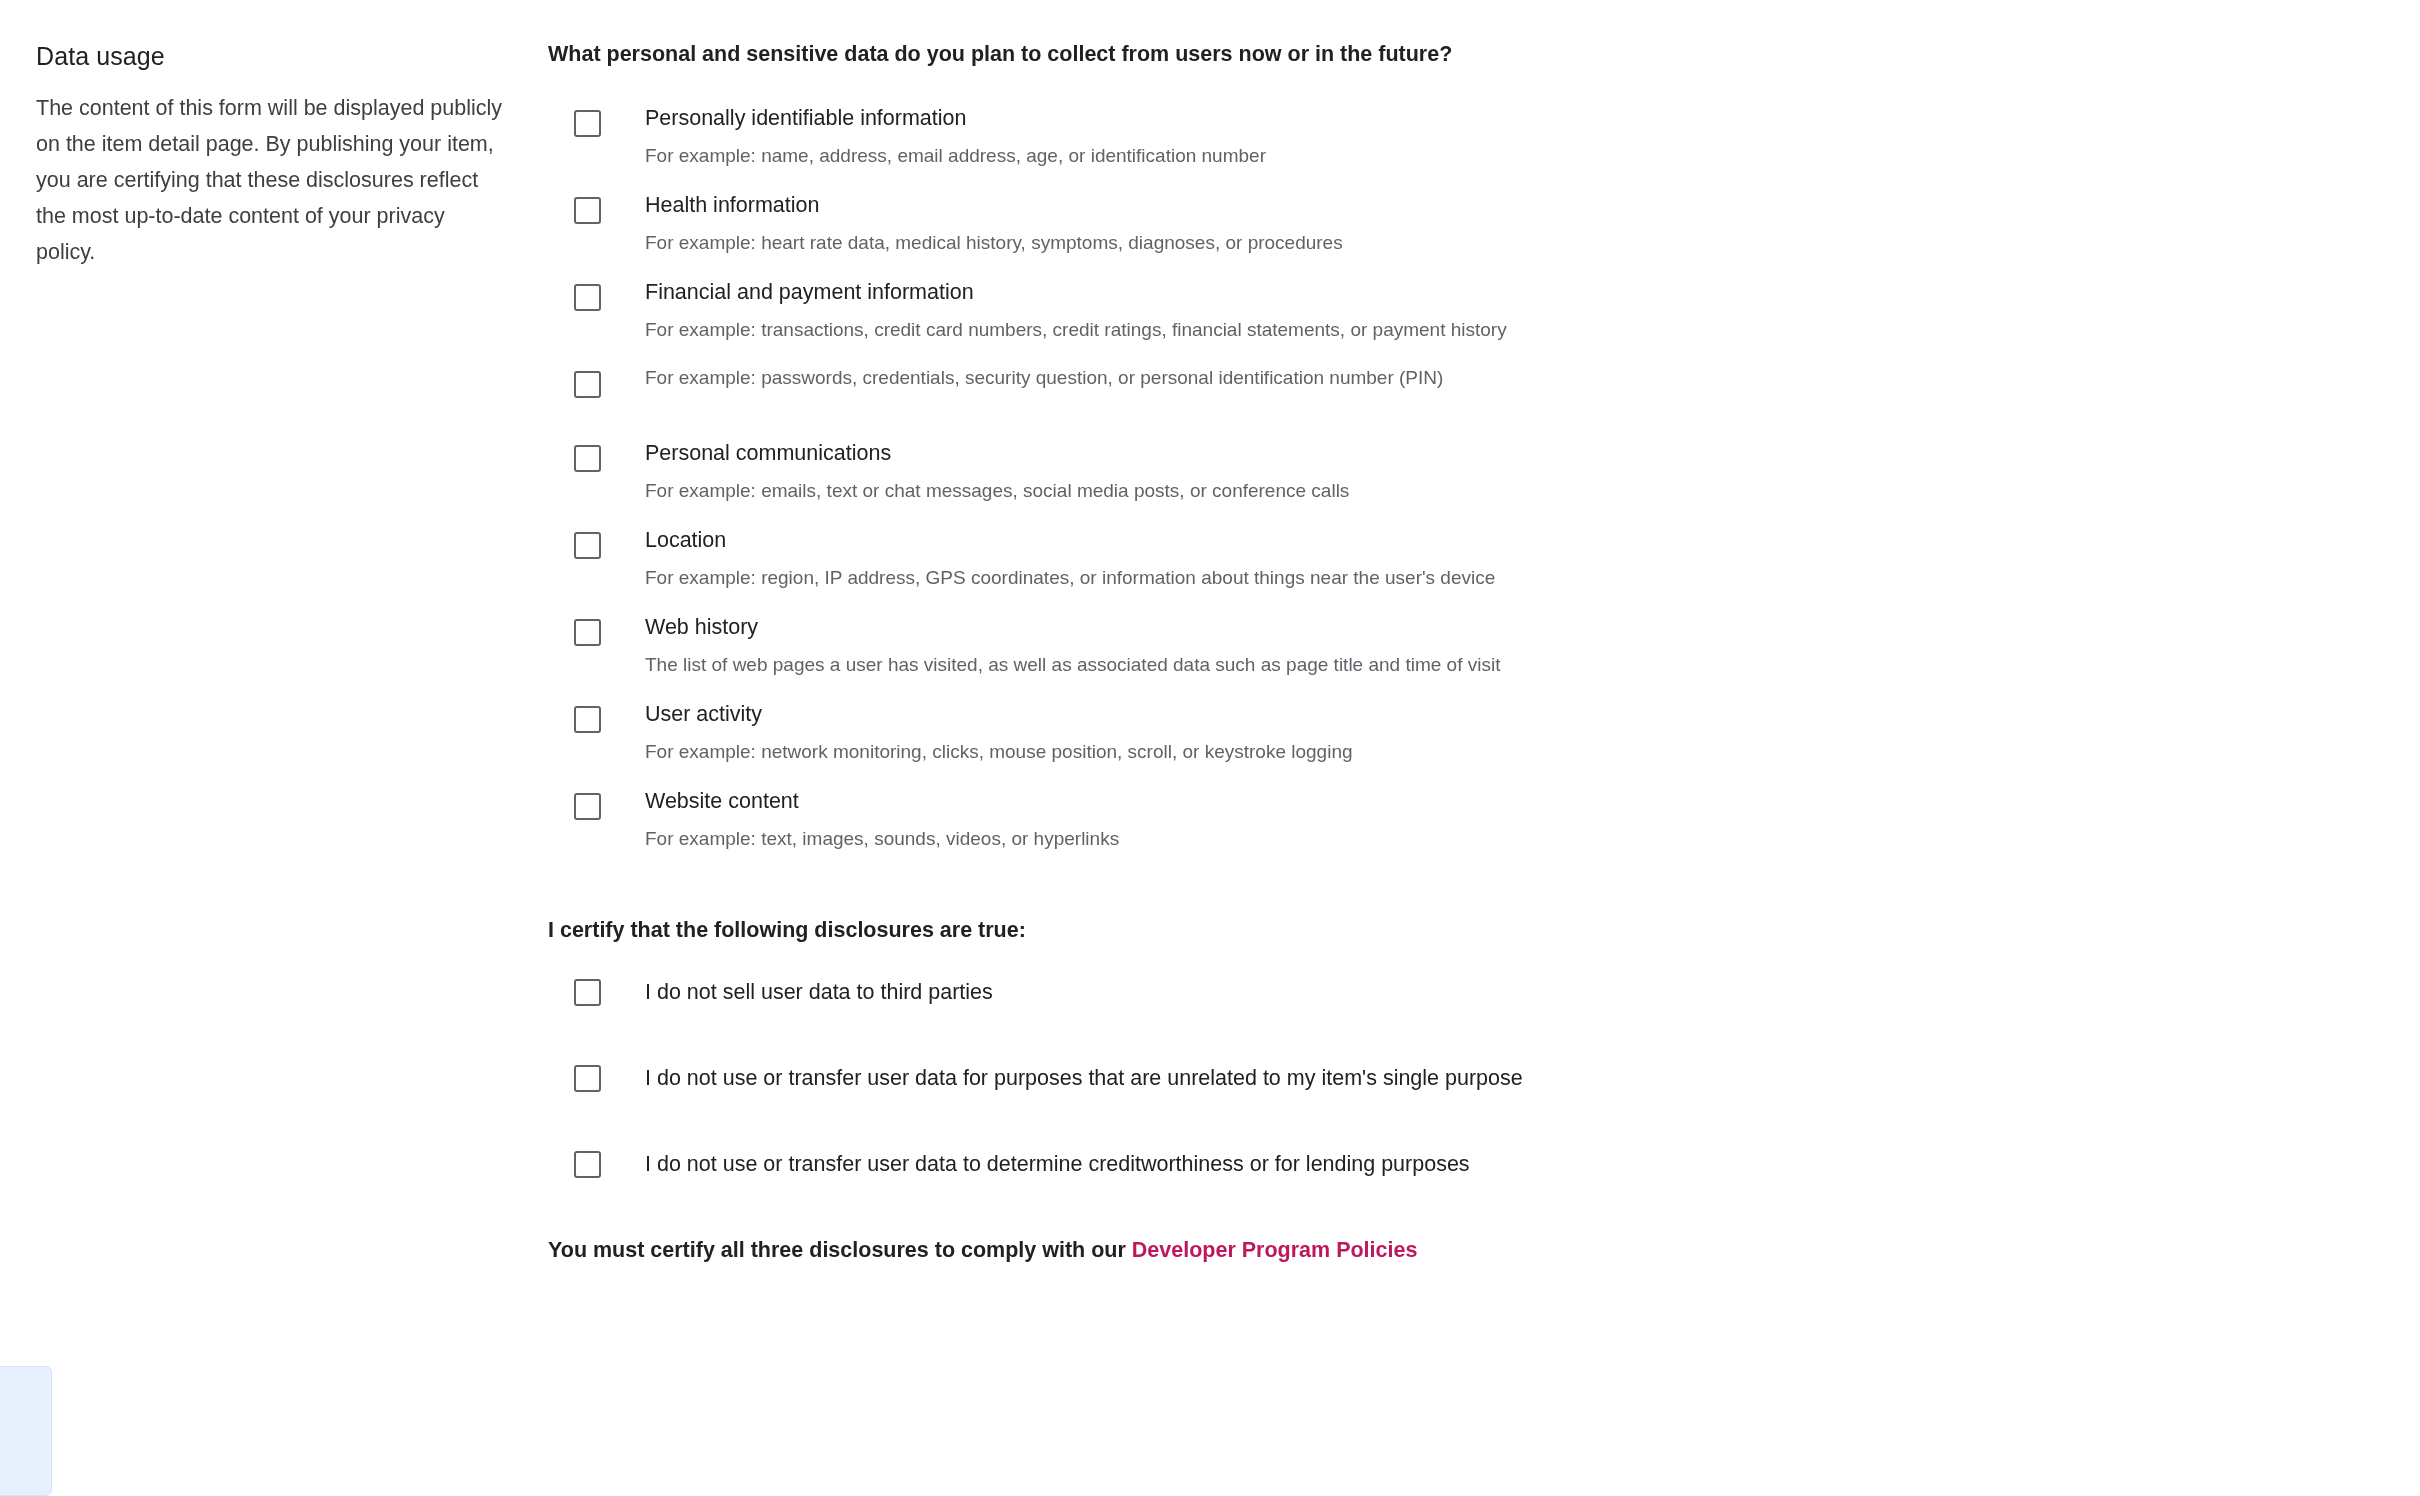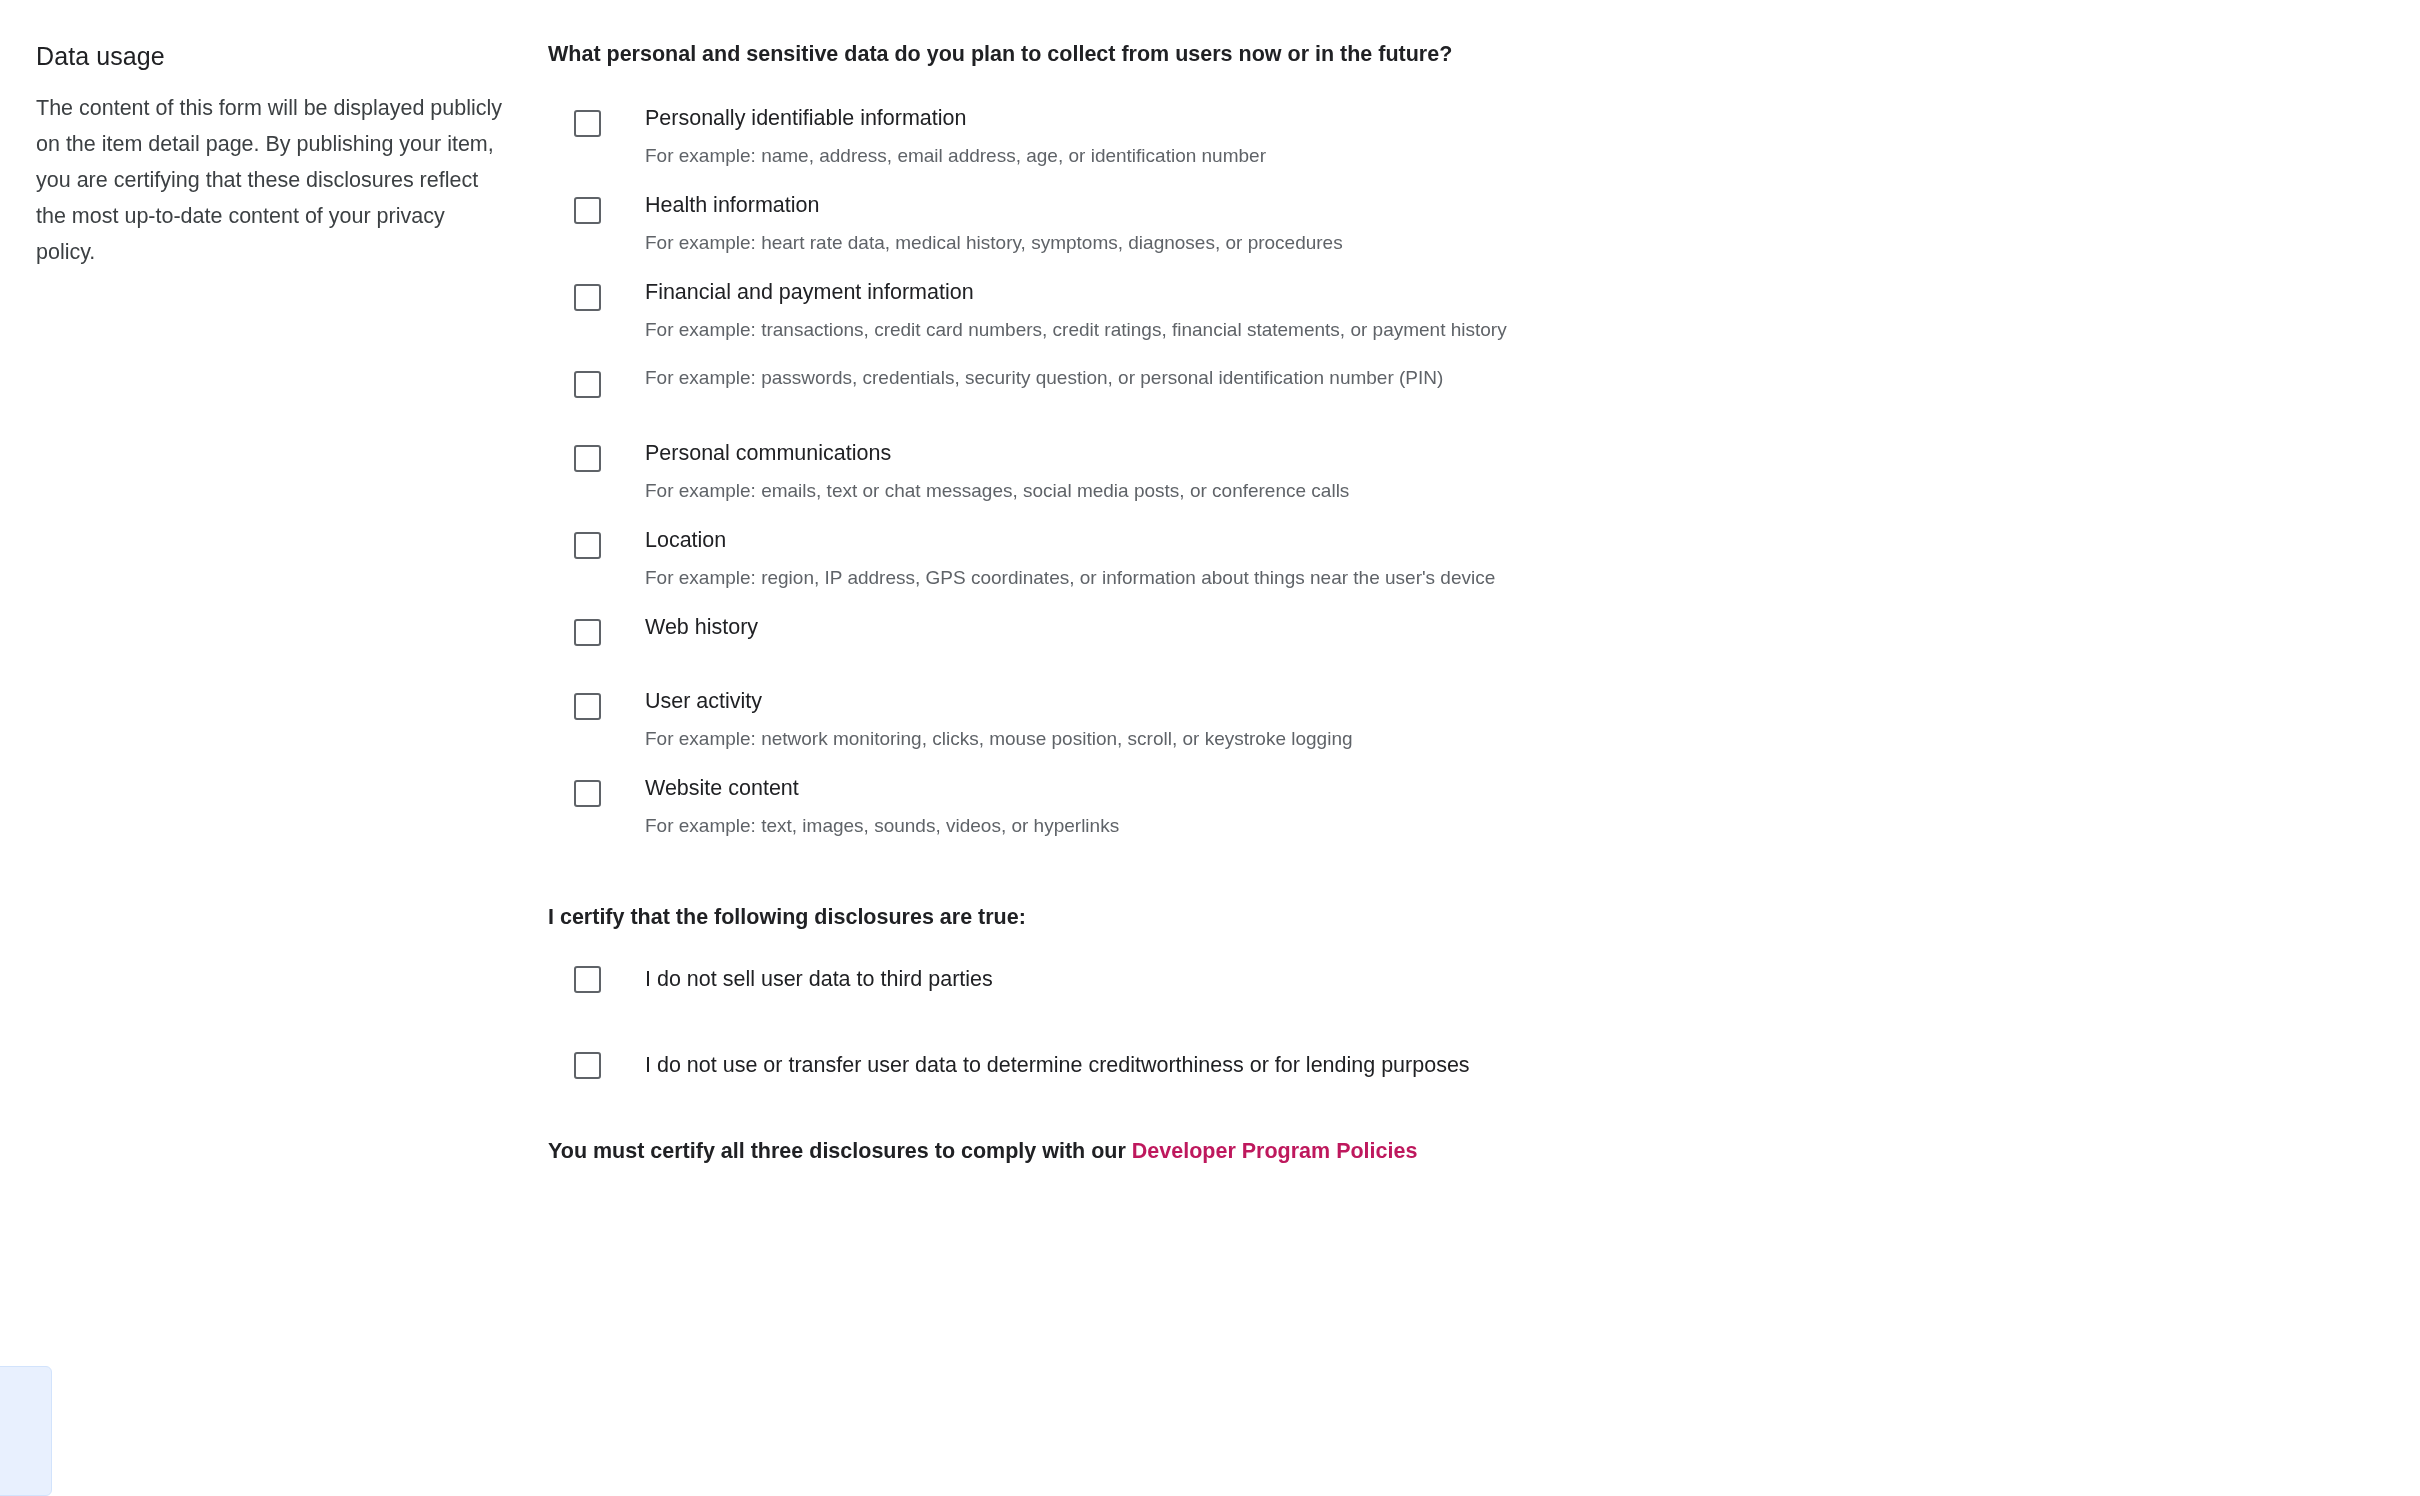--- a/index.html
+++ b/index.html
@@ -195,20 +195,21 @@
 
       <li class="check-item">
         <span class="cbox"></span>
         <span class="item-label">Location</span>
         <span class="item-desc">For example: region, IP address, GPS coordinates, or information about things near the user's device</span>
       </li>
 
       <li class="check-item">
         <span class="cbox"></span>
         <span class="item-label">Web history</span>
+        <span class="item-desc">The list of web pages a user has visited, as well as associated data such as page title and time of visit</span>
       </li>
 
       <li class="check-item">
         <span class="cbox"></span>
         <span class="item-label">User activity</span>
         <span class="item-desc">For example: network monitoring, clicks, mouse position, scroll, or keystroke logging</span>
       </li>
 
       <li class="check-item">
         <span class="cbox"></span>
@@ -220,20 +221,24 @@
 
     <p class="certify-heading">I certify that the following disclosures are true:</p>
 
     <ul class="certify-list">
 
       <li class="certify-item">
         <span class="cbox"></span>
         <span class="item-label">I do not sell user data to third parties</span>
       </li>
 
+      <li class="certify-item">
+        <span class="cbox"></span>
+        <span class="item-label">I do not use or transfer user data for purposes that are unrelated to my item's single purpose</span>
+      </li>
 
       <li class="certify-item">
         <span class="cbox"></span>
         <span class="item-label">I do not use or transfer user data to determine creditworthiness or for lending purposes</span>
       </li>
 
     </ul>
 
     <p class="footnote"><span>You must certify all three disclosures to comply with our </span><a class="policy-link" href="#">Developer Program Policies</a></p>
 

